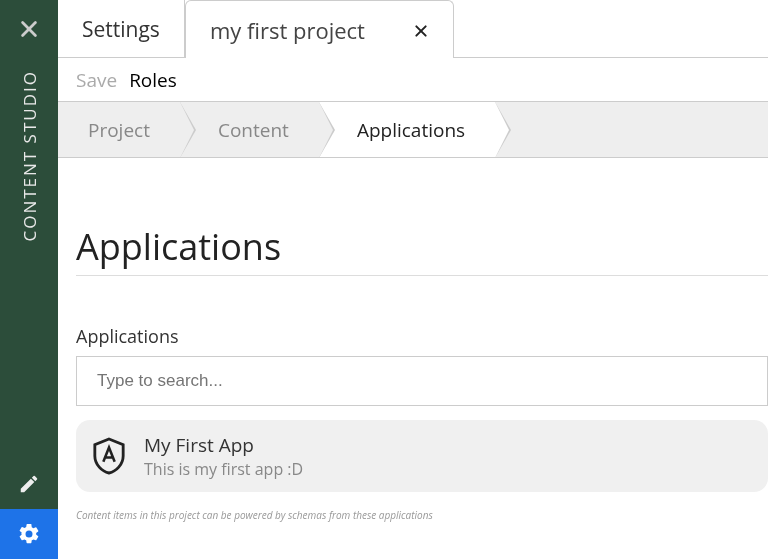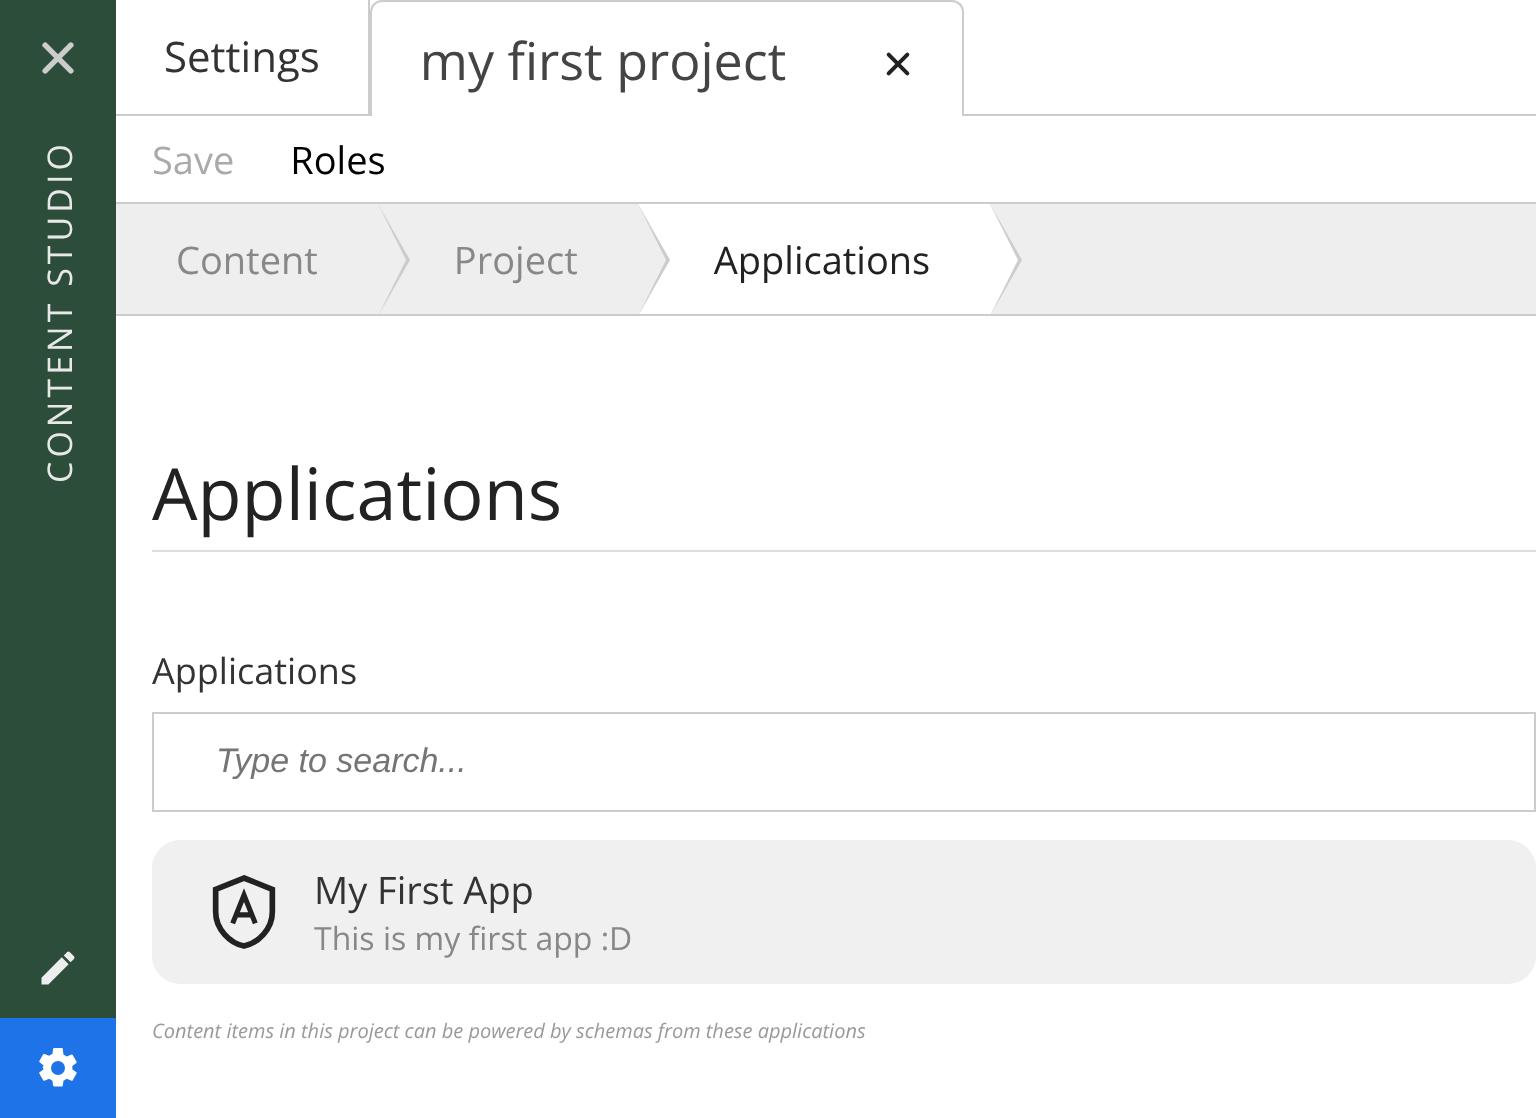--- a/index.html
+++ b/index.html
@@ -73,34 +73,34 @@
   .tab.settings {
     border-right: 1px solid #ccc;
   }
   .tab.active {
     border: 1px solid #ccc;
     border-bottom: none;
     border-top-left-radius: 6px;
     border-top-right-radius: 6px;
     background: #fff;
     margin-bottom: -1px;
-    font-size: 26px;
+    font-size: 22px;
     color: #444;
   }
   .tab.active .tab-close {
     margin-left: 48px;
     cursor: pointer;
   }
   .actionbar {
     height: 44px;
     display: flex;
     align-items: center;
     border-bottom: 1px solid #ccc;
     padding-left: 18px;
-    gap: 28px;
+    gap: 12px;
     font-size: 19px;
   }
   .action { cursor: pointer; }
   .action.disabled { color: #aaa; cursor: default; }
   
   .wizard {
     height: 56px;
     display: flex;
     background: #eee;
     border-bottom: 1px solid #ccc;
@@ -162,32 +162,31 @@
     margin-bottom: 48px;
   }
   .field-label {
     font-size: 18px;
     color: #333;
     margin-bottom: 8px;
   }
   .search-input {
     width: 100%;
     border: 1px solid #ccc;
-    padding: 14px 31px;
+    padding: 14px 20px;
     font-size: 17px;
-    font-style: italic;
     color: #888;
     outline: none;
     background: #fff;
   }
   .app-card {
     margin-top: 14px;
     background: #f0f0f0;
     border-radius: 14px;
-    padding: 12px 27px;
+    padding: 12px 14px;
     display: flex;
     align-items: center;
     gap: 16px;
     cursor: pointer;
   }
   .app-icon {
     width: 38px; height: 38px;
     display: flex; align-items: center; justify-content: center;
   }
   .app-text .app-name { font-size: 19px; color: #333; }
@@ -239,22 +238,22 @@
       </span>
     </div>
   </div>
 
   <div class="actionbar">
     <span class="action disabled">Save</span>
     <span class="action">Roles</span>
   </div>
 
   <div class="wizard" id="wizard">
+      <div class="wiz-step">Project</div>
       <div class="wiz-step">Content</div>
-      <div class="wiz-step">Project</div>
       <div class="wiz-step active">Applications</div>
     </div>
 
   <div class="content">
     <h1 class="page-heading">Applications</h1>
 
     <div class="field-label">Applications</div>
     <input class="search-input" type="text" placeholder="Type to search..." style="">
 
     <div id="apps-list">

